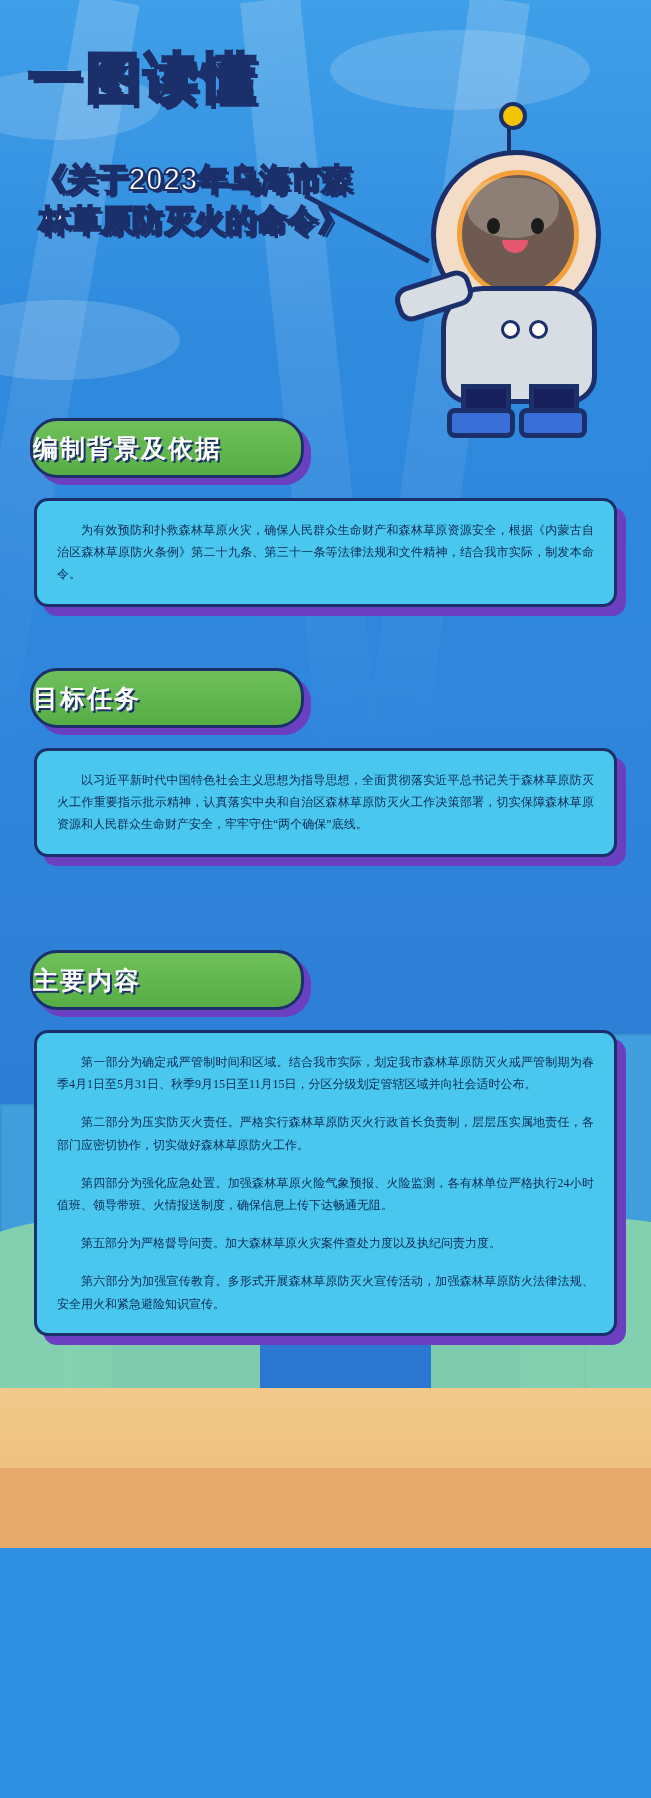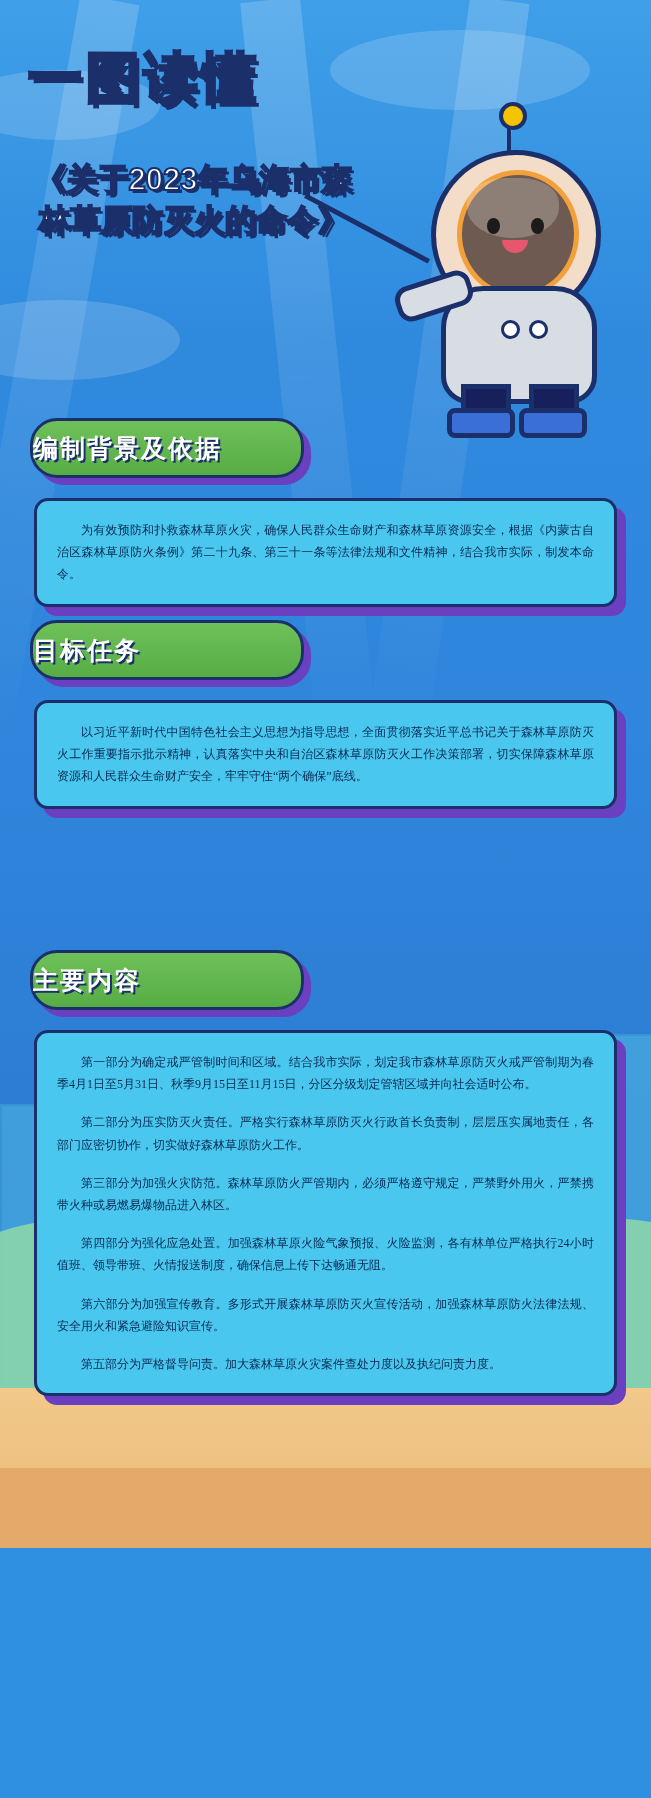--- a/index.html
+++ b/index.html
@@ -142,36 +142,35 @@
 
   <div class="section" style="top:418px;">
     <div class="pill">
       <span>编制背景及依据</span>
     </div>
     <div class="card">
       <p class="indent">为有效预防和扑救森林草原火灾，确保人民群众生命财产和森林草原资源安全，根据《内蒙古自治区森林草原防火条例》第二十九条、第三十一条等法律法规和文件精神，结合我市实际，制发本命令。</p>
     </div>
   </div>
 
-  <div class="section" style="top:620px;">
+  <div class="section" style="top:668px;">
     <div class="pill">
       <span>目标任务</span>
     </div>
     <div class="card">
       <p class="indent">以习近平新时代中国特色社会主义思想为指导思想，全面贯彻落实近平总书记关于森林草原防灭火工作重要指示批示精神，认真落实中央和自治区森林草原防灭火工作决策部署，切实保障森林草原资源和人民群众生命财产安全，牢牢守住“两个确保”底线。</p>
     </div>
   </div>
 
   <div class="section" style="top:950px;">
     <div class="pill">
       <span>主要内容</span>
     </div>
     <div class="card">
       <p class="indent">第一部分为确定戒严管制时间和区域。结合我市实际，划定我市森林草原防灭火戒严管制期为春季4月1日至5月31日、秋季9月15日至11月15日，分区分级划定管辖区域并向社会适时公布。</p>
       <p class="indent">第二部分为压实防灭火责任。严格实行森林草原防灭火行政首长负责制，层层压实属地责任，各部门应密切协作，切实做好森林草原防火工作。</p>
-      <p class="indent">第三部分为加强火灾防范。森林草原防火严管期内，必须严格遵守规定，严禁野外用火，严禁携带火种或易燃易爆物品进入林区。</p>
       <p class="indent">第四部分为强化应急处置。加强森林草原火险气象预报、火险监测，各有林单位严格执行24小时值班、领导带班、火情报送制度，确保信息上传下达畅通无阻。</p>
+      <p class="indent">第五部分为严格督导问责。加大森林草原火灾案件查处力度以及执纪问责力度。</p>
       <p class="indent">第六部分为加强宣传教育。多形式开展森林草原防灭火宣传活动，加强森林草原防火法律法规、安全用火和紧急避险知识宣传。</p>
-      <p class="indent">第五部分为严格督导问责。加大森林草原火灾案件查处力度以及执纪问责力度。</p>
     </div>
   </div>
 
 </div>
 
 </body></html>

